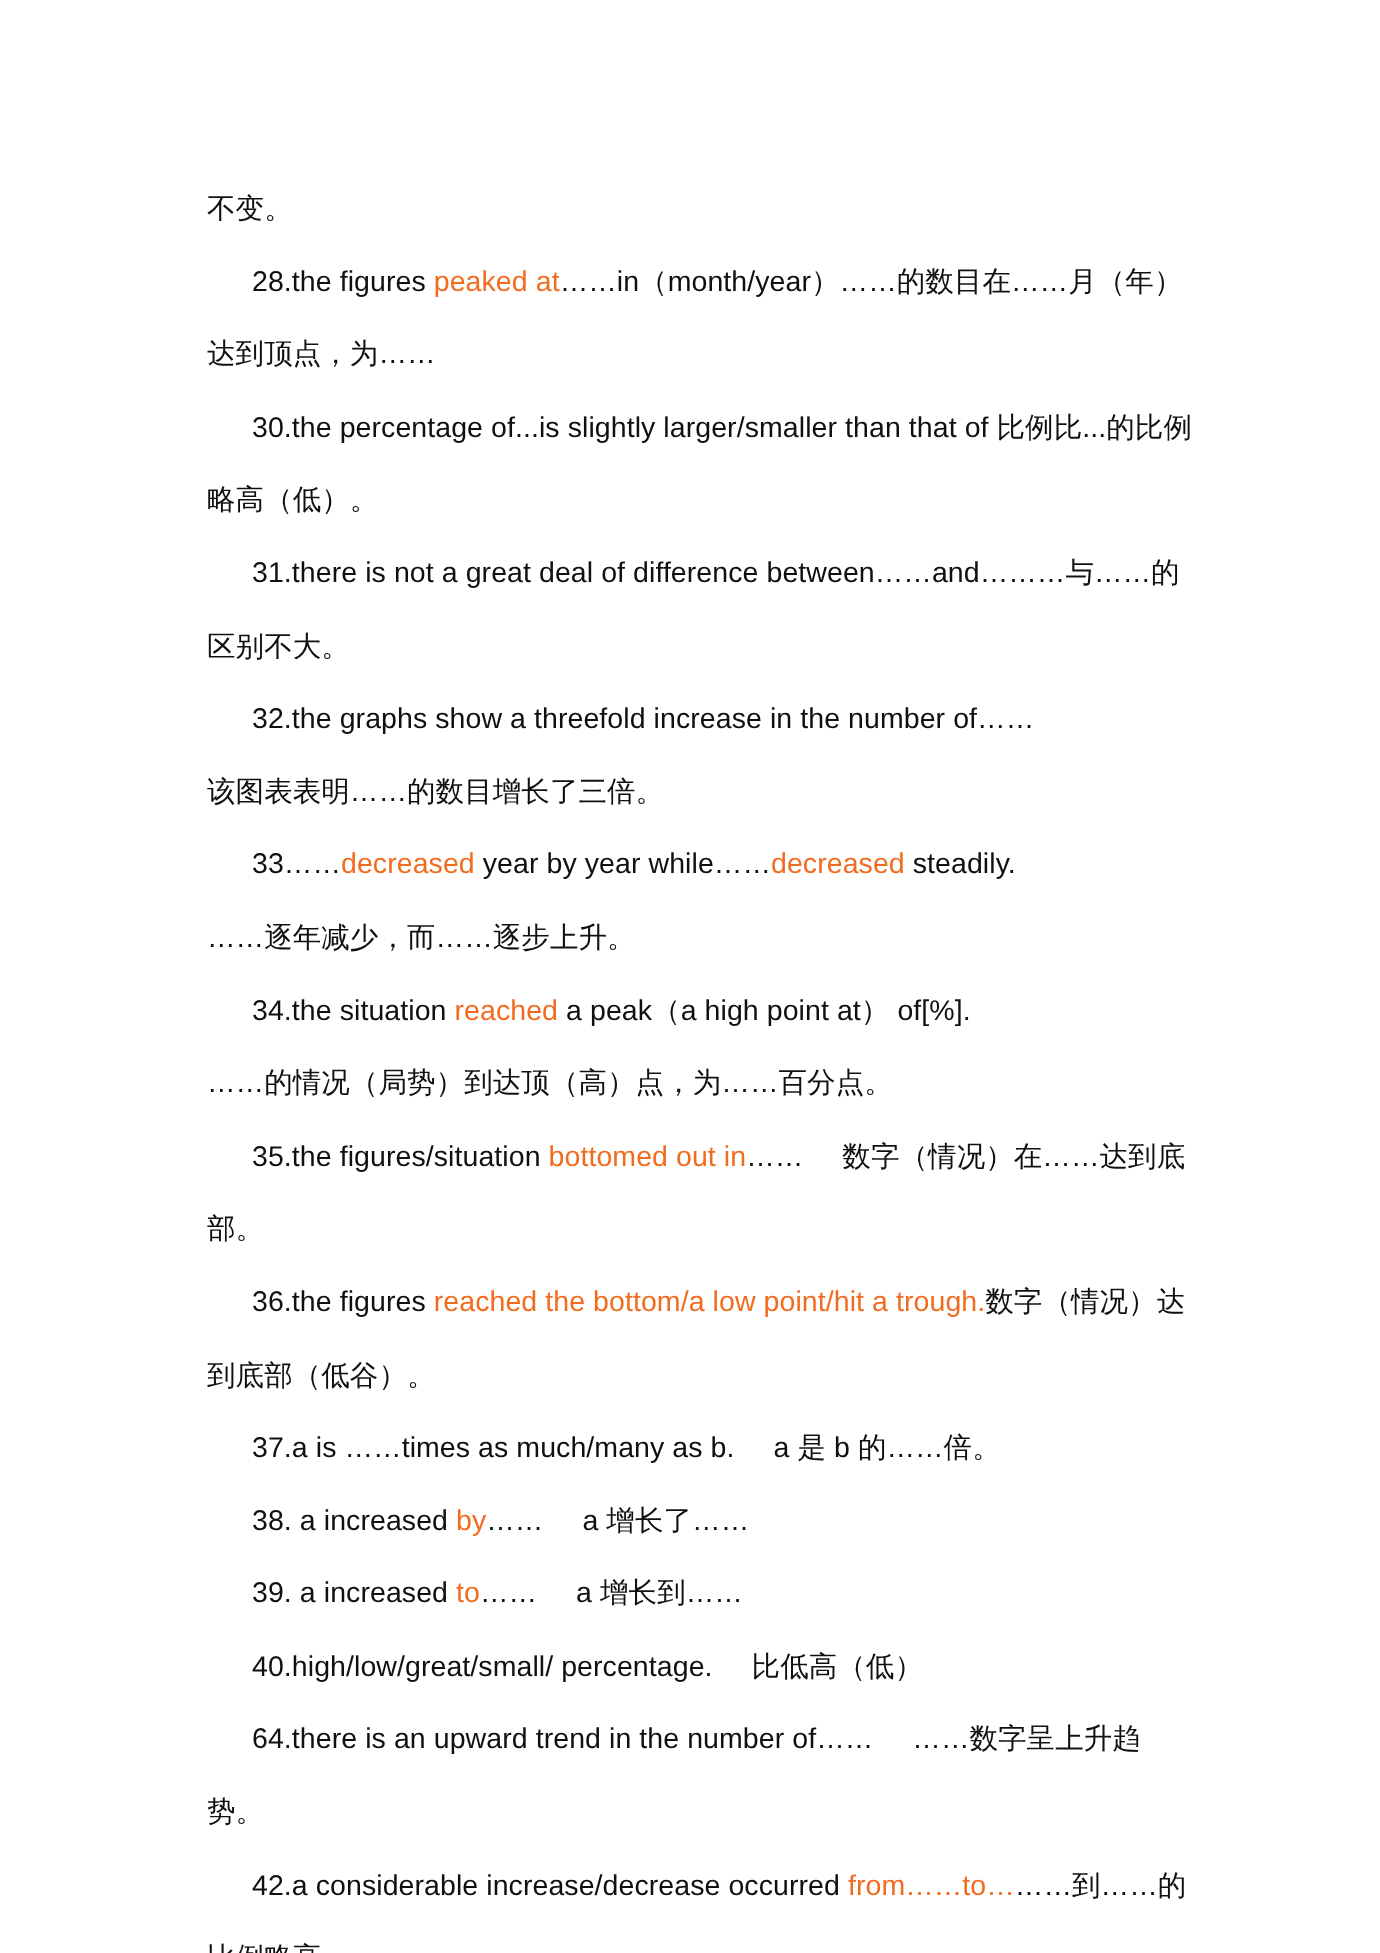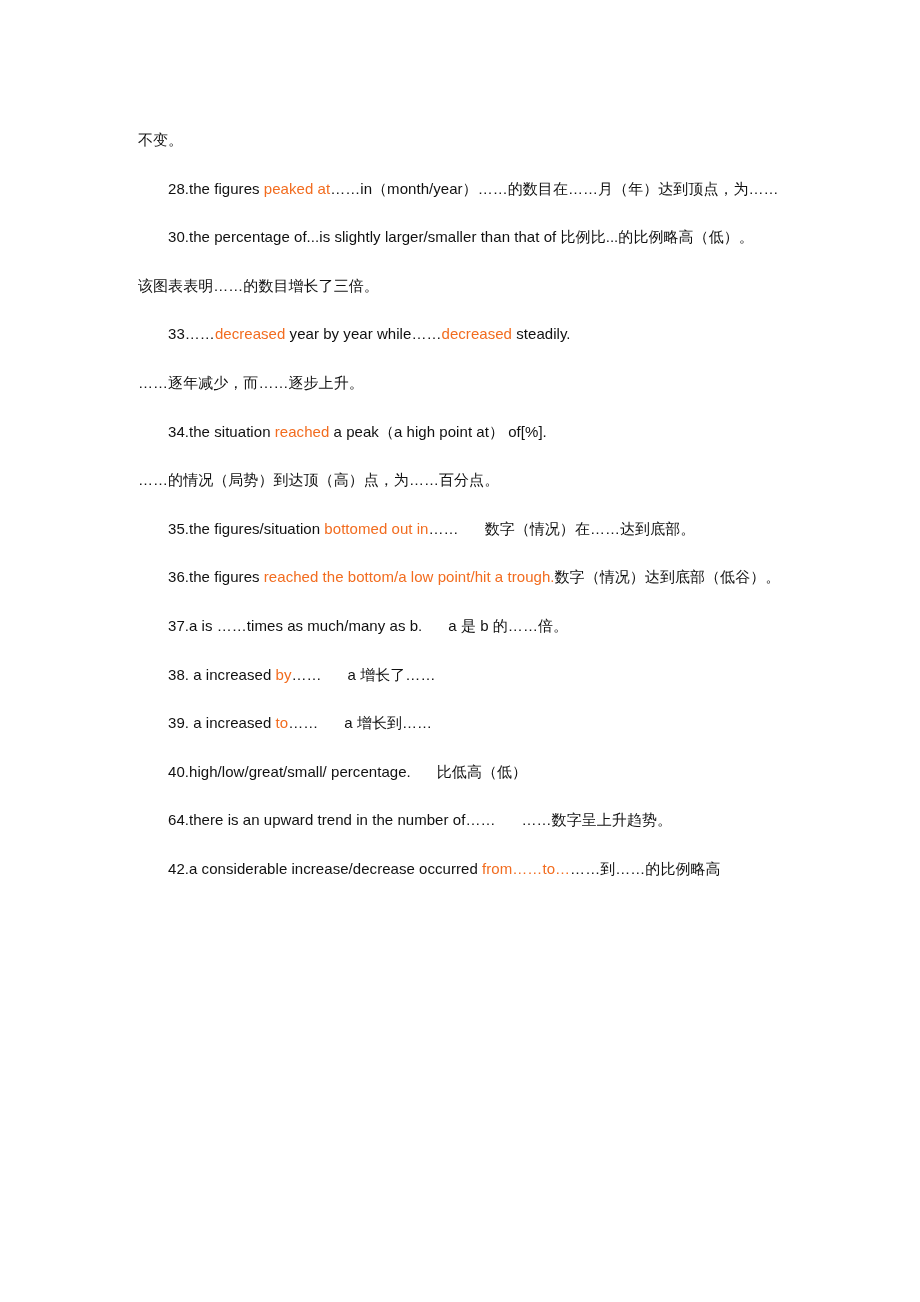--- a/index.html
+++ b/index.html
@@ -23,21 +23,21 @@
     height: 1302px;
     background: #ffffff;
   }
   .text-block {
     position: absolute;
     left: 138px;
     top: 116px;
     width: 660px;
   }
   .para {
-    font-size: 15px;
+    font-size: 19px;
     line-height: 48.6px;
     letter-spacing: 0.05px;
     white-space: normal;
     color: #101010;
   }
   .para.indent {
     text-indent: 30px;
   }
   .hl {
     color: #F26C1F;
@@ -49,20 +49,22 @@
   }
 </style>
 </head>
 <body style="background: rgb(255, 255, 255);">
 
 <div id="page" style="background: rgb(255, 255, 255);">
   <div class="text-block" style="color: rgb(16, 16, 16);">
       <div class="para"><span>不变。</span></div>
       <div class="para indent"><span>28.the figures </span><span class="hl" style="color: rgb(242, 108, 31);">peaked at</span><span>……in（month/year）……的数目在……月（年）达到顶点，为……</span></div>
       <div class="para indent"><span>30.the percentage of...is slightly larger/smaller than that of 比例比...的比例略高（低）。</span></div>
+      <div class="para indent"><span>31.there is not a great deal of difference between……and………与……的区别不大。</span></div>
+      <div class="para indent"><span>32.the graphs show a threefold increase in the number of……</span></div>
       <div class="para"><span>该图表表明……的数目增长了三倍。</span></div>
       <div class="para indent"><span>33……</span><span class="hl" style="color: rgb(242, 108, 31);">decreased</span><span> year by year while……</span><span class="hl" style="color: rgb(242, 108, 31);">decreased</span><span> steadily.</span></div>
       <div class="para"><span>……逐年减少，而……逐步上升。</span></div>
       <div class="para indent"><span>34.the situation </span><span class="hl" style="color: rgb(242, 108, 31);">reached</span><span> a peak（a high point at）  of[%].</span></div>
       <div class="para"><span>……的情况（局势）到达顶（高）点，为……百分点。</span></div>
       <div class="para indent"><span>35.the figures/situation </span><span class="hl" style="color: rgb(242, 108, 31);">bottomed out in</span><span>……</span><span class="sp"></span><span>数字（情况）在……达到底部。</span></div>
       <div class="para indent"><span>36.the figures </span><span class="hl" style="color: rgb(242, 108, 31);">reached the bottom/a low point/hit a trough.</span><span>数字（情况）达到底部（低谷）。</span></div>
       <div class="para indent"><span>37.a is  ……times as much/many as b.</span><span class="sp"></span><span>a 是 b 的……倍。</span></div>
       <div class="para indent"><span>38. a increased </span><span class="hl" style="color: rgb(242, 108, 31);">by</span><span>……</span><span class="sp"></span><span>a 增长了……</span></div>
       <div class="para indent"><span>39. a increased </span><span class="hl" style="color: rgb(242, 108, 31);">to</span><span>……</span><span class="sp"></span><span>a 增长到……</span></div>

